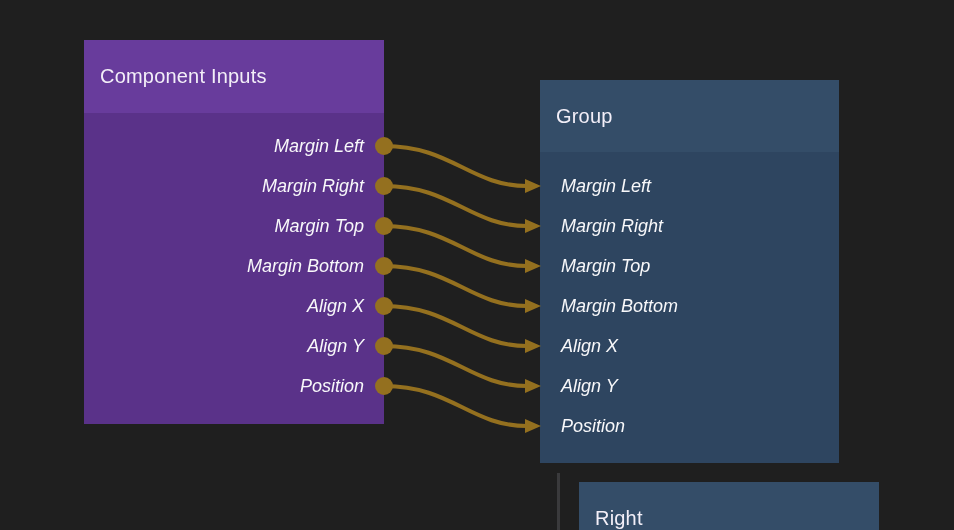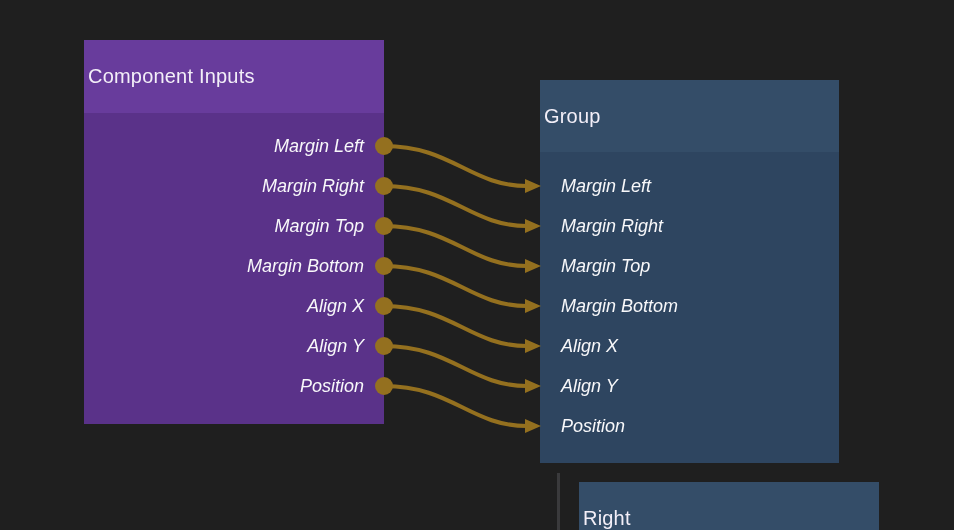--- a/index.html
+++ b/index.html
@@ -22,21 +22,21 @@
   }
   .canvas{position:absolute;inset:0;}
   .node{
     position:absolute;
     display:flex;
     flex-direction:column;
   }
   .node-header{
     display:flex;
     align-items:center;
-    padding-left:4px;
+    padding-left:16px;
     flex:0 0 auto;
   }
   .node-title{
     color:var(--title);
     font-size:20px;
     letter-spacing:.2px;
   }
   .node-body{flex:1 1 auto;}
   .rows{display:flex;flex-direction:column;font-style:italic;}
   .row{

